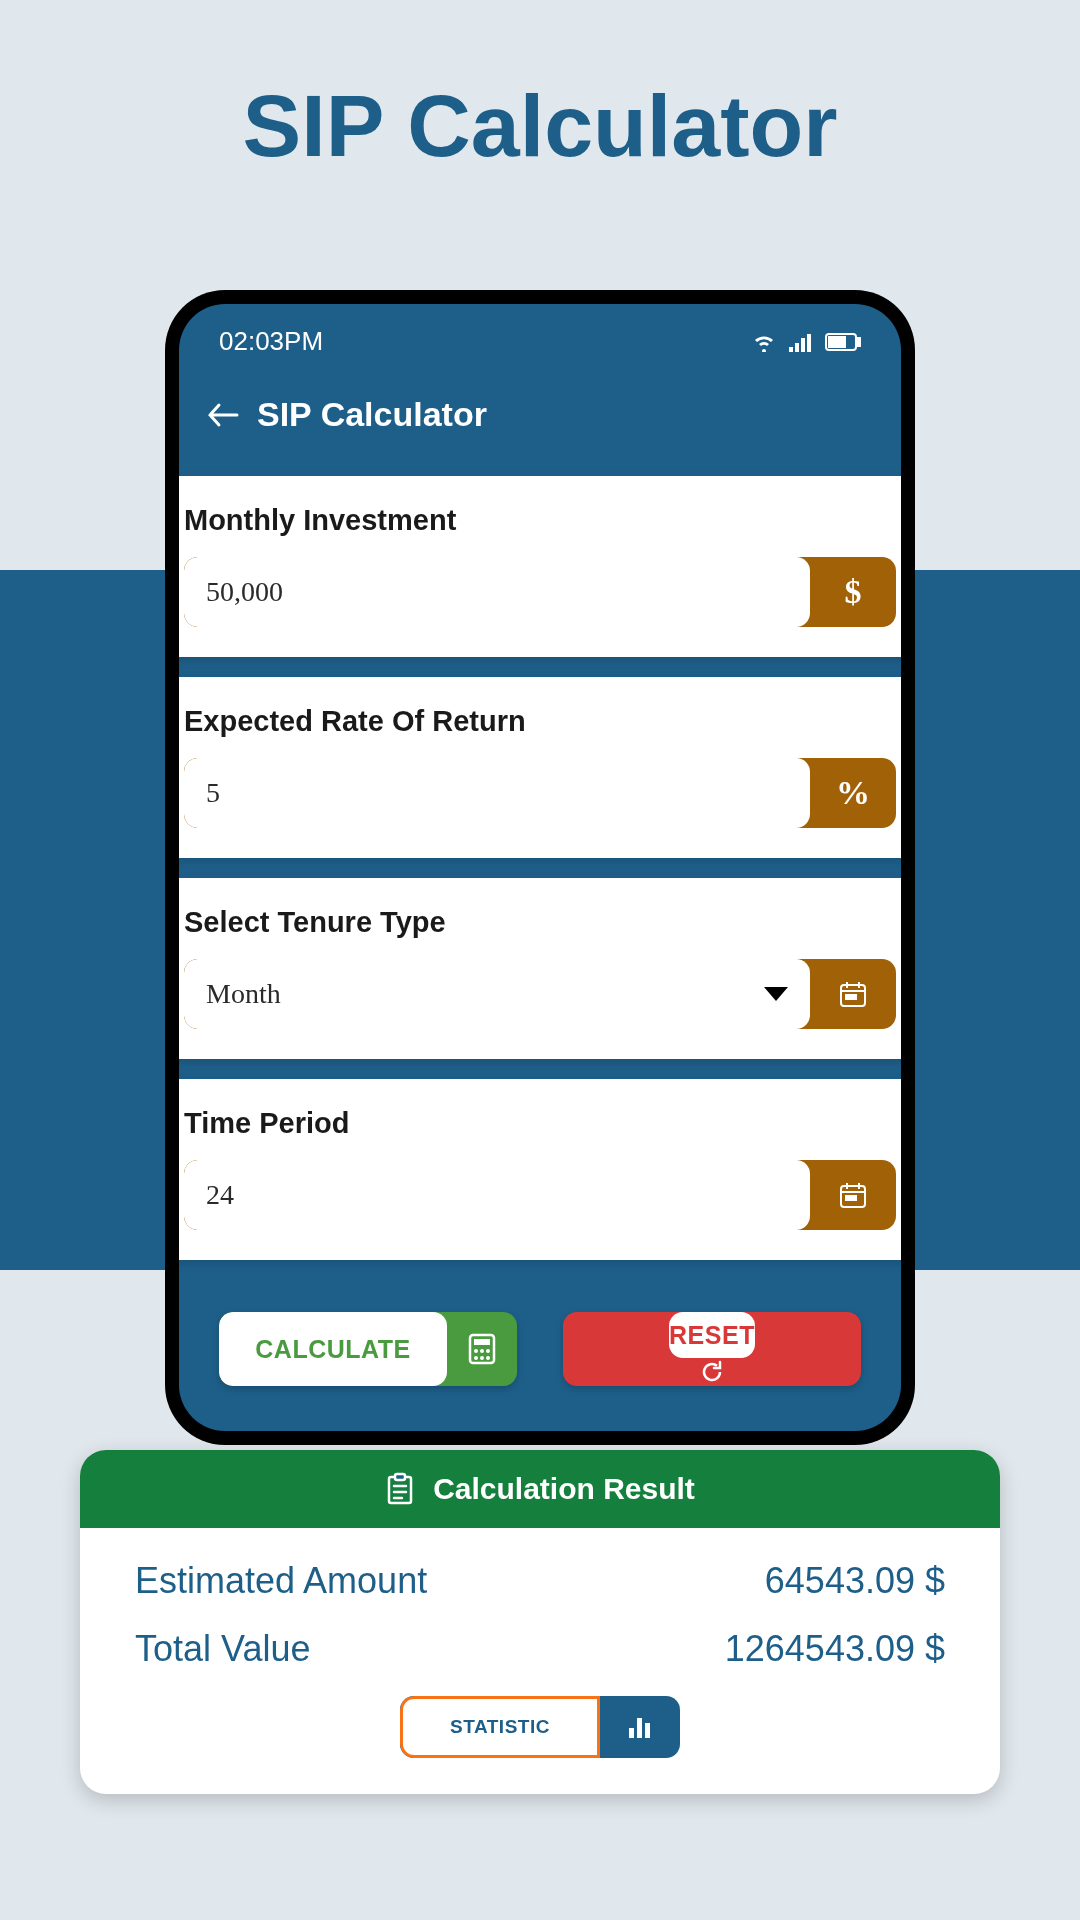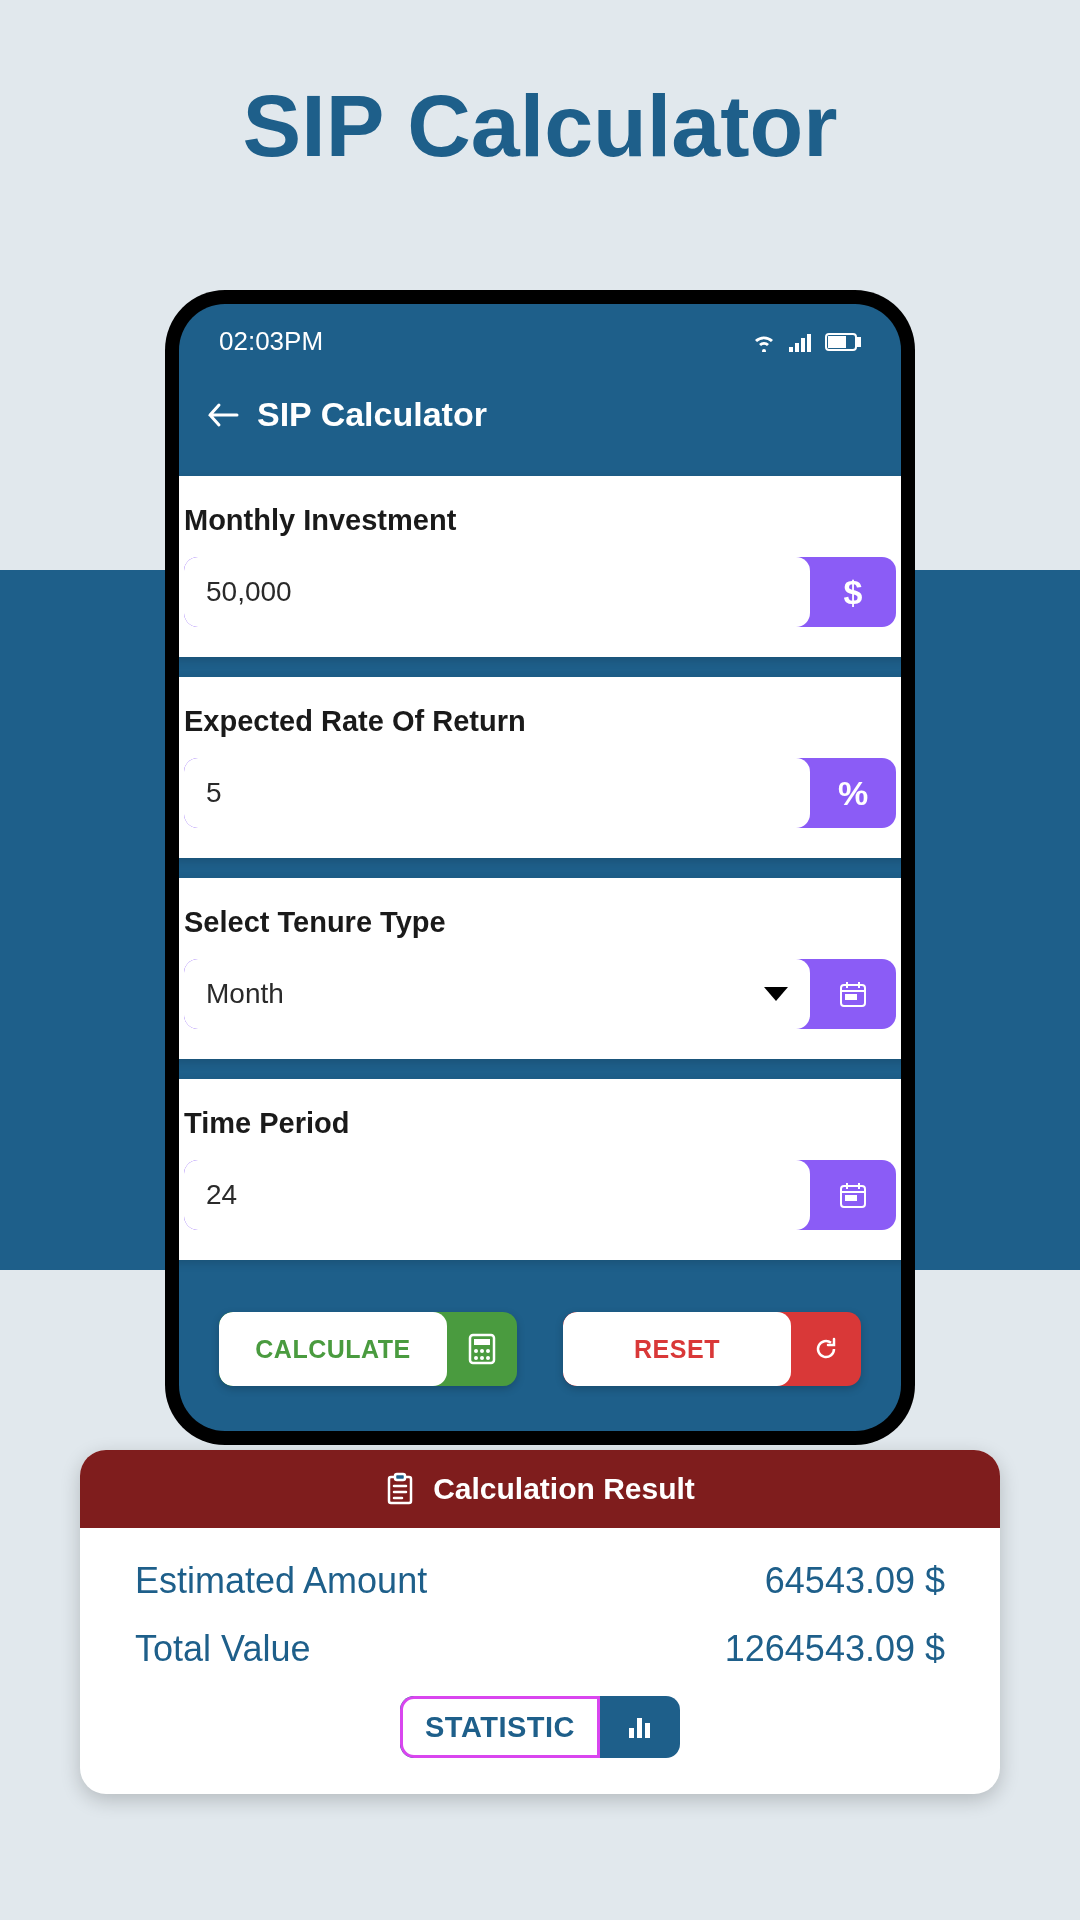--- a/index.html
+++ b/index.html
@@ -74,24 +74,25 @@
 }
 .card:first-child { margin-top: 0; }
 .field-label {
   font-size: 29px;
   font-weight: 600;
   color: #1a1a1a;
   margin-bottom: 20px;
 }
 .input-row {
   display: flex;
-  background: #8b5cf6;
+  background: #a16207;
   border-radius: 14px;
   overflow: hidden;
   height: 70px;
+  font-family: Liberation Serif, serif;
 }
 .input-box {
   flex: 1;
   background: #fff;
   border: none;
   border-radius: 14px;
   padding: 0 22px;
   font-size: 28px;
   color: #2a2a2a;
   font-weight: 500;
@@ -132,21 +133,21 @@
 .action-btn {
   flex: 1;
   height: 74px;
   border-radius: 14px;
   display: flex;
   align-items: center;
   overflow: hidden;
   box-shadow: 0 3px 8px rgba(0,0,0,0.2);
 }
 .btn-calculate { background: #4a9b3f; }
-.btn-reset { background: #d93838; }
+.btn-reset { background: #d93838; flex-direction: column; }
 .btn-label {
   flex: 1;
   background: #fff;
   border-radius: 14px;
   height: 100%;
   display: flex;
   align-items: center;
   justify-content: center;
   font-size: 25px;
   font-weight: 700;
@@ -165,21 +166,21 @@
   position: absolute;
   top: 1450px;
   left: 80px;
   width: 920px;
   background: #fff;
   border-radius: 26px;
   box-shadow: 0 6px 20px rgba(0,0,0,0.2);
   overflow: hidden;
 }
 .result-header {
-  background: #7f1d1d;
+  background: #15803d;
   color: #fff;
   padding: 22px;
   display: flex;
   align-items: center;
   justify-content: center;
   gap: 18px;
   font-size: 30px;
   font-weight: 700;
 }
 .result-body { padding: 32px 55px 36px; }
@@ -197,26 +198,26 @@
   display: flex;
   width: 280px;
   height: 62px;
   background: #1e5f8a;
   border-radius: 14px;
   overflow: hidden;
 }
 .statistic-label {
   flex: 1;
   background: #fff;
-  border: 3px solid #d946ef;
+  border: 3px solid #f97316;
   border-radius: 14px 0 0 14px;
   display: flex;
   align-items: center;
   justify-content: center;
-  font-size: 29px;
+  font-size: 19px;
   font-weight: 700;
   color: #1e5f8a;
   letter-spacing: 0.5px;
 }
 .statistic-icon {
   width: 80px;
   display: flex;
   align-items: center;
   justify-content: center;
   color: #fff;

